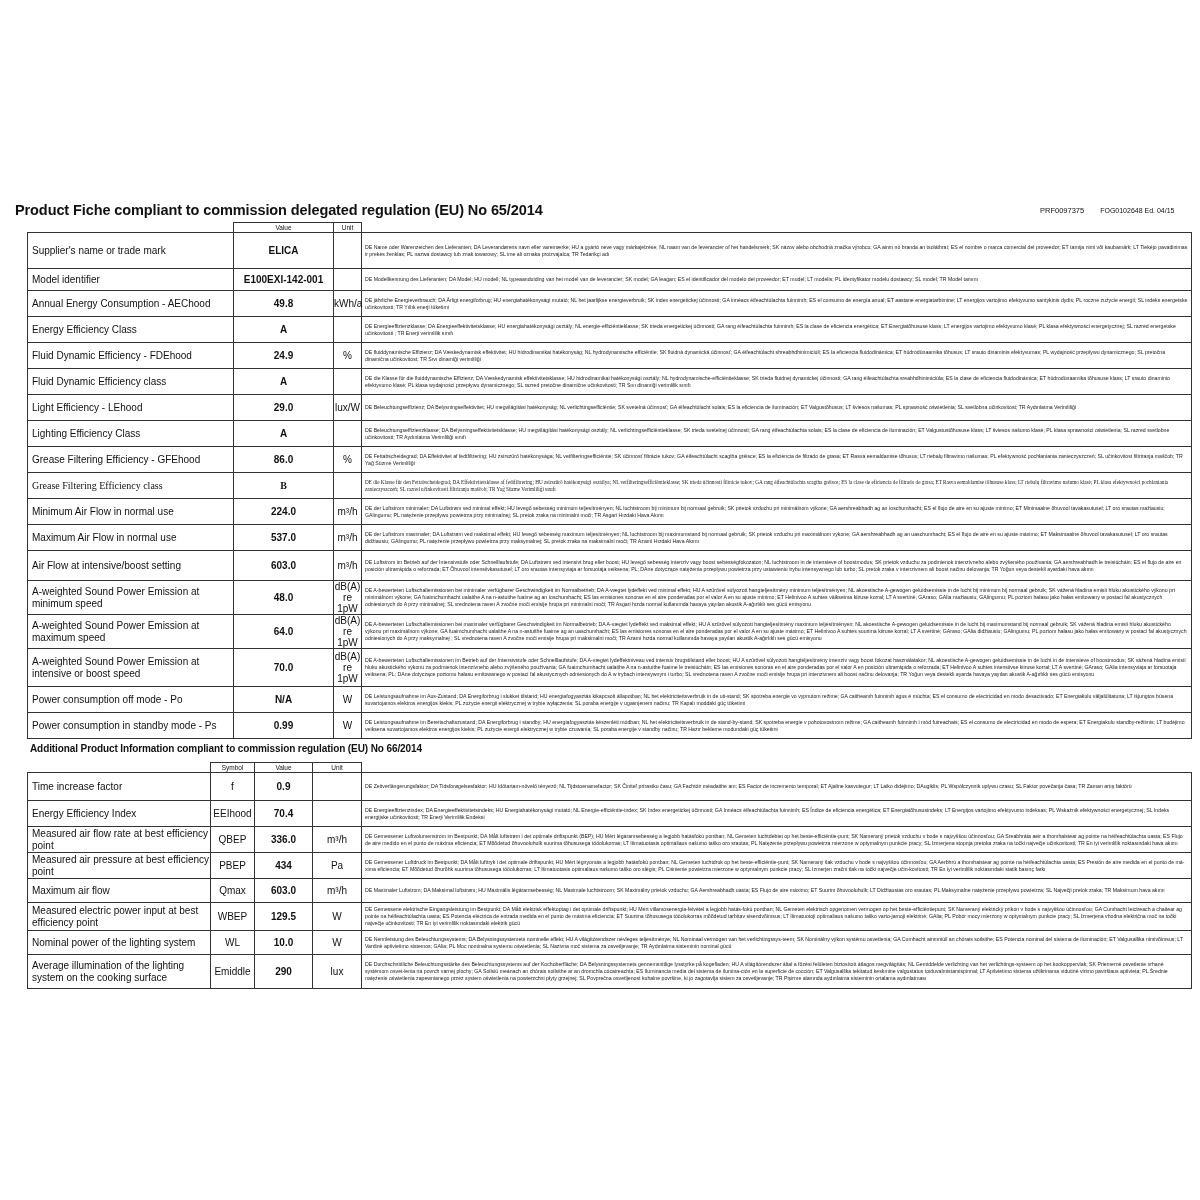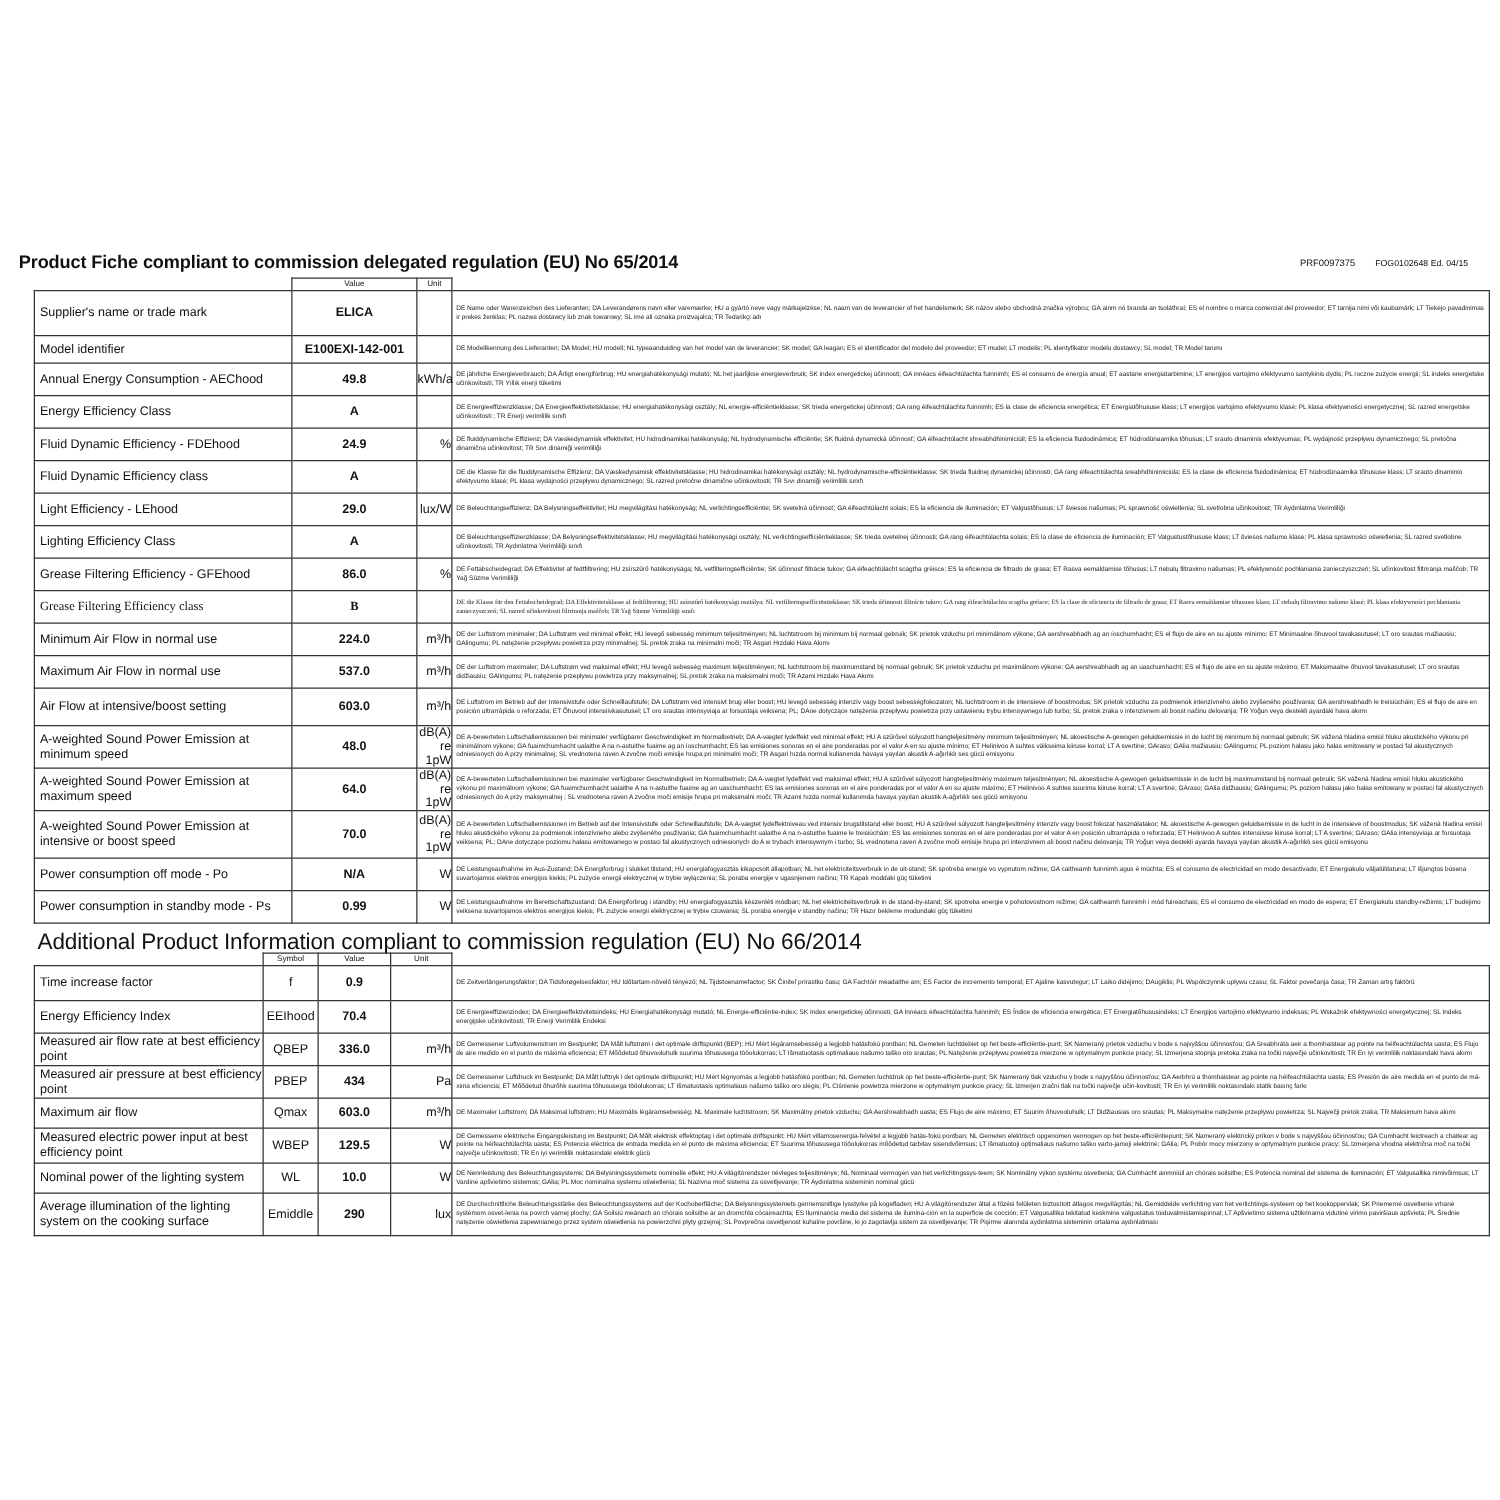--- a/index.html
+++ b/index.html
@@ -1,26 +1,26 @@
 <!DOCTYPE html>
 <html><head>
 <meta charset="utf-8">
 <style>
   html, body { margin: 0; padding: 0; background: #ffffff; }
   body { width: 1200px; height: 1200px; position: relative; overflow: hidden; font-family: "Liberation Sans", sans-serif; color: #111; }
   .title1 { position: absolute; left: 15px; top: 202px; font-size: 14.5px; font-weight: bold; letter-spacing: -0.1px; }
   .refs { position: absolute; top: 206px; left: 1040px; font-size: 7px; white-space: nowrap; }
   .refs .r1 { font-size: 7.5px; margin-right: 14px; }
-  .title2 { position: absolute; left: 30px; top: 743px; font-size: 18px; font-weight: normal; letter-spacing: -0.1px; }
+  .title2 { position: absolute; left: 30px; top: 743px; font-size: 10px; font-weight: bold; letter-spacing: -0.1px; }
 
   table.fiche { position: absolute; border-collapse: collapse; table-layout: fixed; padding-left: 16px; }
   table.fiche td { border: 1px solid #333; padding: 0; vertical-align: middle; }
   table.fiche td.lbl { font-size: 10px; padding-left: 4px; line-height: 12px; }
   table.fiche td.val { font-size: 10px; font-weight: bold; text-align: center; }
-  table.fiche td.unit { font-size: 10px; text-align: right; line-height: 11px; }
+  table.fiche td.unit { font-size: 10px; text-align: center; line-height: 11px; }
   table.fiche td.sym { font-size: 10px; text-align: center; }
   table.fiche td.tr { font-size: 5.2px; line-height: 7px; padding: 1px 3px; color: #222; }
   table.fiche tr.hdr td { font-size: 6.5px; text-align: center; height: 9px; border-top: 1px solid #333; }
   table.fiche tr.hdr td.blank { border: none; }
   table.fiche tr.hdr td.blank-r { border-top: none; border-bottom: 1px solid #333; border-right: none; }
 
   #t1 { left: 27px; top: 222px; width: 1164px; }
   #t2 { left: 27px; top: 762px; width: 1164px; }
 </style>
 </head>

